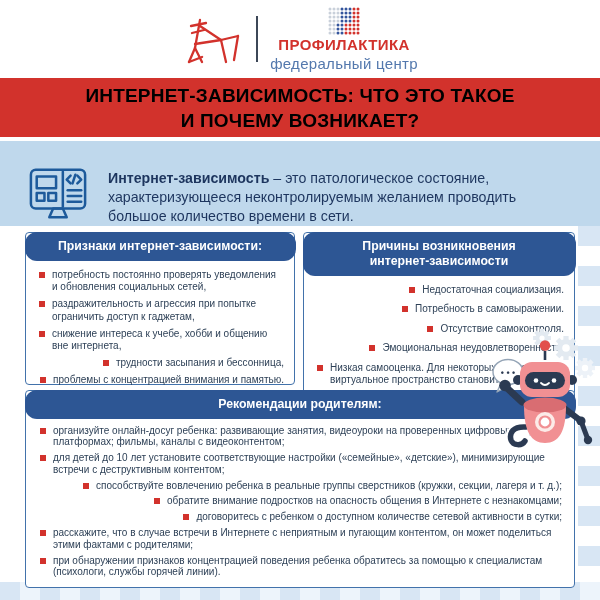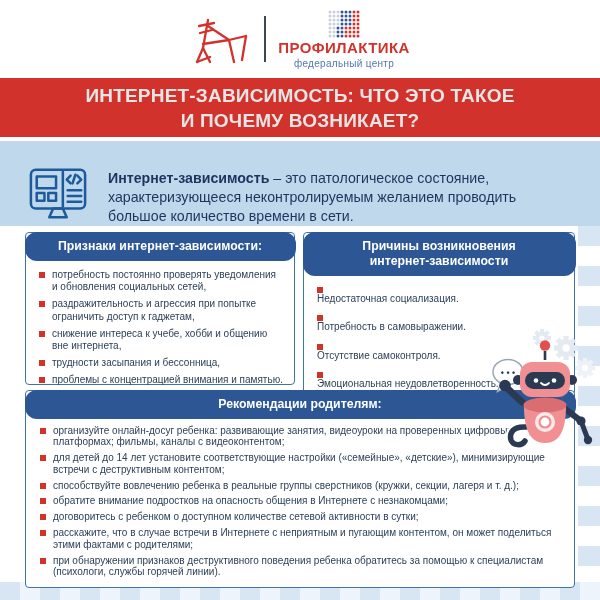--- a/index.html
+++ b/index.html
@@ -21,27 +21,27 @@
   
   .top-header{
     position:absolute;top:0;left:0;width:600px;height:78px;background:#fff;z-index:2;
     display:flex;align-items:center;justify-content:center;gap:12px;
   }
   .chair-logo{width:62px;height:52px;margin-top:2px;}
   .logo-divider{width:2px;height:46px;background:#3c4757;}
   .brand-block{display:flex;flex-direction:column;align-items:center;}
   .brand-flag{width:32px;height:28px;margin-bottom:2px;}
   .brand-name{color:#d2322c;font-weight:800;font-size:15px;letter-spacing:.4px;line-height:16px;}
-  .brand-sub{color:#5378ad;font-size:10px;margin-top:2px;letter-spacing:.3px;}
+  .brand-sub{color:#5378ad;font-size:15px;margin-top:2px;letter-spacing:.3px;}
   
   .banner{
     position:absolute;top:78px;left:0;width:600px;height:59px;background:#d2322c;z-index:2;
     display:flex;flex-direction:column;align-items:center;justify-content:center;
   }
-  .banner div{color:#e5e5e5;font-weight:800;font-size:19px;line-height:25px;letter-spacing:.2px;text-align:center;}
+  .banner div{color:#000000;font-weight:800;font-size:19px;line-height:25px;letter-spacing:.2px;text-align:center;}
   
   .definition{
     position:absolute;top:141px;left:0;width:600px;height:85px;background:#bfd8ec;z-index:2;
     display:flex;align-items:flex-end;padding:0;box-sizing:border-box;
   }
   .monitor-icon{width:60px;height:62px;margin:11px 0 0 28px;flex-shrink:0;}
   .definition-text{
     margin:11px 20px 0 20px;font-size:14.2px;line-height:19px;color:#1d355e;max-width:465px;
   }
   .definition-text b{font-weight:800;}
@@ -49,25 +49,25 @@
   .card{
     position:absolute;background:#fff;border:1.5px solid #4272ab;border-radius:4px;
     box-sizing:border-box;z-index:2;
   }
   .card-header{
     background:#2d5694;color:#fff;font-weight:800;text-align:center;
     border-radius:12px;margin:-1.5px -1.5px 0 -1.5px;
     font-size:12.3px;line-height:15px;padding:7px 8px;
   }
   .card-list{list-style:none;margin:0;padding:8px 10px 4px 13px;}
-  .card-list li{display:flex;align-items:flex-start;font-size:10px;line-height:12.5px;color:#2e4157;margin-bottom:4.5px;}
+  .card-list li{display:flex;align-items:flex-start;font-size:10px;line-height:12.5px;color:#2e4157;margin-bottom:4.5px;justify-content:flex-end;}
   .card-list .bullet{width:6px;height:6px;background:#d2322c;flex-shrink:0;margin:3px 7px 0 0;}
   #signs-card{left:25px;top:232px;width:270px;height:153px;}
   #causes-card{left:303px;top:232px;width:272px;height:197px;}
-  #causes-card .card-list li{margin-bottom:7px;flex-direction:column;}
+  #causes-card .card-list li{margin-bottom:7px;}
   #reco-card{left:25px;top:390px;width:550px;height:198px;}
   #reco-card .card-list{padding:6px 12px 4px 14px;}
   #reco-card .card-list li{margin-bottom:4px;line-height:11.8px;}
   
   .robot-wrap{position:absolute;left:492px;top:328px;width:108px;height:128px;z-index:5;}
   .q-mark{
     position:absolute;left:524px;top:414px;z-index:3;
     font-size:24px;font-weight:800;color:#dde5ee;
   }
 </style>
@@ -249,41 +249,41 @@
 
   <div class="card" id="reco-card">
     <div class="card-header">Рекомендации родителям:</div>
     <ul class="card-list">
         <li>
           <span class="bullet"></span>
           <span>организуйте онлайн-досуг ребенка: развивающие занятия, видеоуроки на проверенных цифровых платформах; фильмы, каналы с видеоконтентом;</span>
         </li>
         <li>
           <span class="bullet"></span>
-          <span>для детей до 14 лет установите соответствующие настройки («семейные», «детские»), минимизирующие встречи с деструктивным контентом;</span>
+          <span>для детей до 10 лет установите соответствующие настройки («семейные», «детские»), минимизирующие встречи с деструктивным контентом;</span>
         </li>
         <li>
           <span class="bullet"></span>
           <span>способствуйте вовлечению ребенка в реальные группы сверстников (кружки, секции, лагеря и т. д.);</span>
         </li>
         <li>
           <span class="bullet"></span>
           <span>обратите внимание подростков на опасность общения в Интернете с незнакомцами;</span>
         </li>
         <li>
           <span class="bullet"></span>
           <span>договоритесь с ребенком о доступном количестве сетевой активности в сутки;</span>
         </li>
         <li>
           <span class="bullet"></span>
           <span>расскажите, что в случае встречи в Интернете с неприятным и пугающим контентом, он может поделиться этими фактами с родителями;</span>
         </li>
         <li>
           <span class="bullet"></span>
-          <span>при обнаружении признаков деструктивного поведения ребенка обратитесь за помощью к специалистам (психологи, службы горячей линии).</span>
+          <span>при обнаружении признаков концентрацией поведения ребенка обратитесь за помощью к специалистам (психологи, службы горячей линии).</span>
         </li>
       </ul>
   </div>
 
   <div class="q-mark">?</div>
 
   <div class="robot-wrap">
     <svg viewBox="0 0 108 128" width="108" height="128">
 
       <g fill="#e3eaf1">

